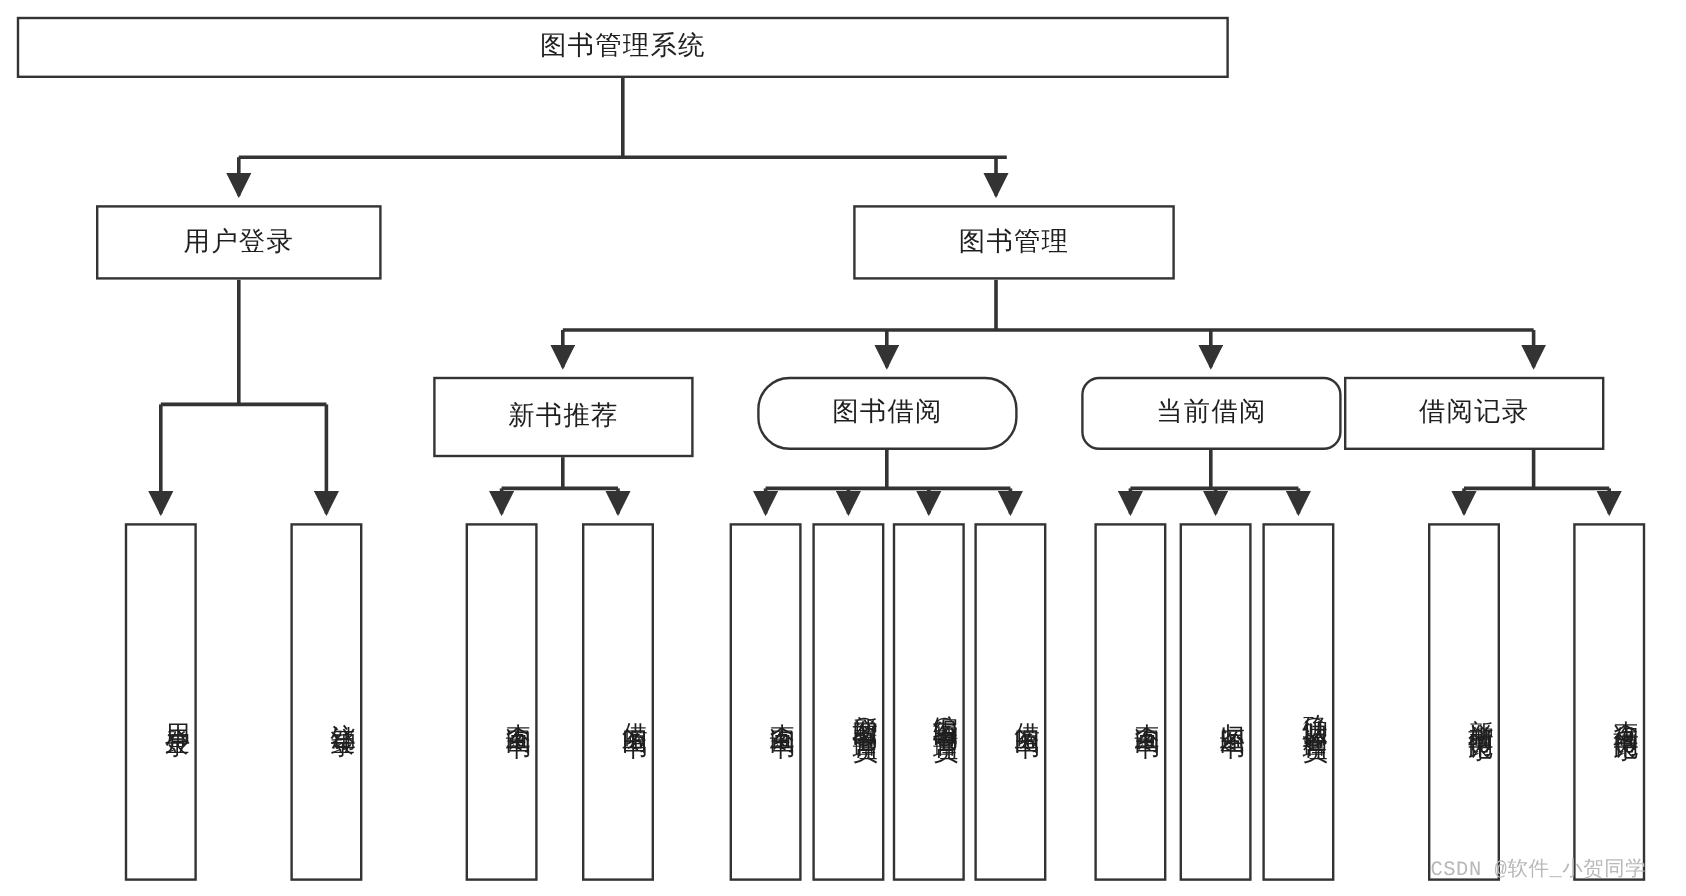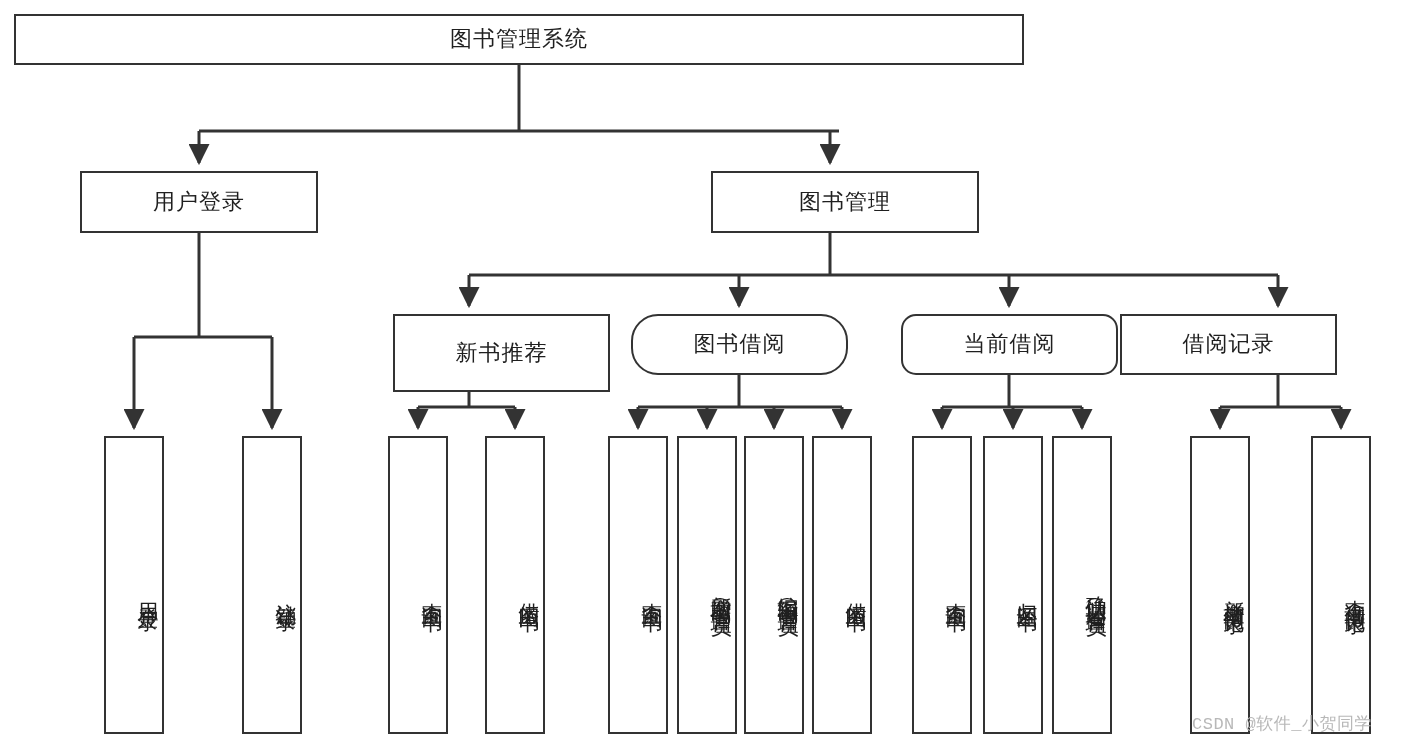--- a/index.html
+++ b/index.html
@@ -134,21 +134,21 @@
     <span>图书管理系统</span>
   </div>
 
   <div class="node horiz" id="node-l2-0" style="left: 80px; top: 171px; width: 238px; height: 62px;">
     <span>用户登录</span>
   </div>
   <div class="node horiz" id="node-l2-1" style="left: 711px; top: 171px; width: 268px; height: 62px;">
     <span>图书管理</span>
   </div>
 
-  <div class="node horiz" id="node-l3-0" style="left: 361px; top: 314px; width: 217px; height: 78px; margin-left: 32px;">
+  <div class="node horiz" id="node-l3-0" style="left: 361px; top: 314px; width: 217px; height: 67px;">
     <span>新书推荐</span>
   </div>
   <div class="node horiz" id="node-l3-1" style="left: 631px; top: 314px; width: 217px; height: 61px; border-radius: 27px;">
     <span>图书借阅</span>
   </div>
   <div class="node horiz" id="node-l3-2" style="left: 901px; top: 314px; width: 217px; height: 61px; border-radius: 15px;">
     <span>当前借阅</span>
   </div>
   <div class="node horiz" id="node-l3-3" style="left: 1120px; top: 314px; width: 217px; height: 61px;">
     <span>借阅记录</span>

